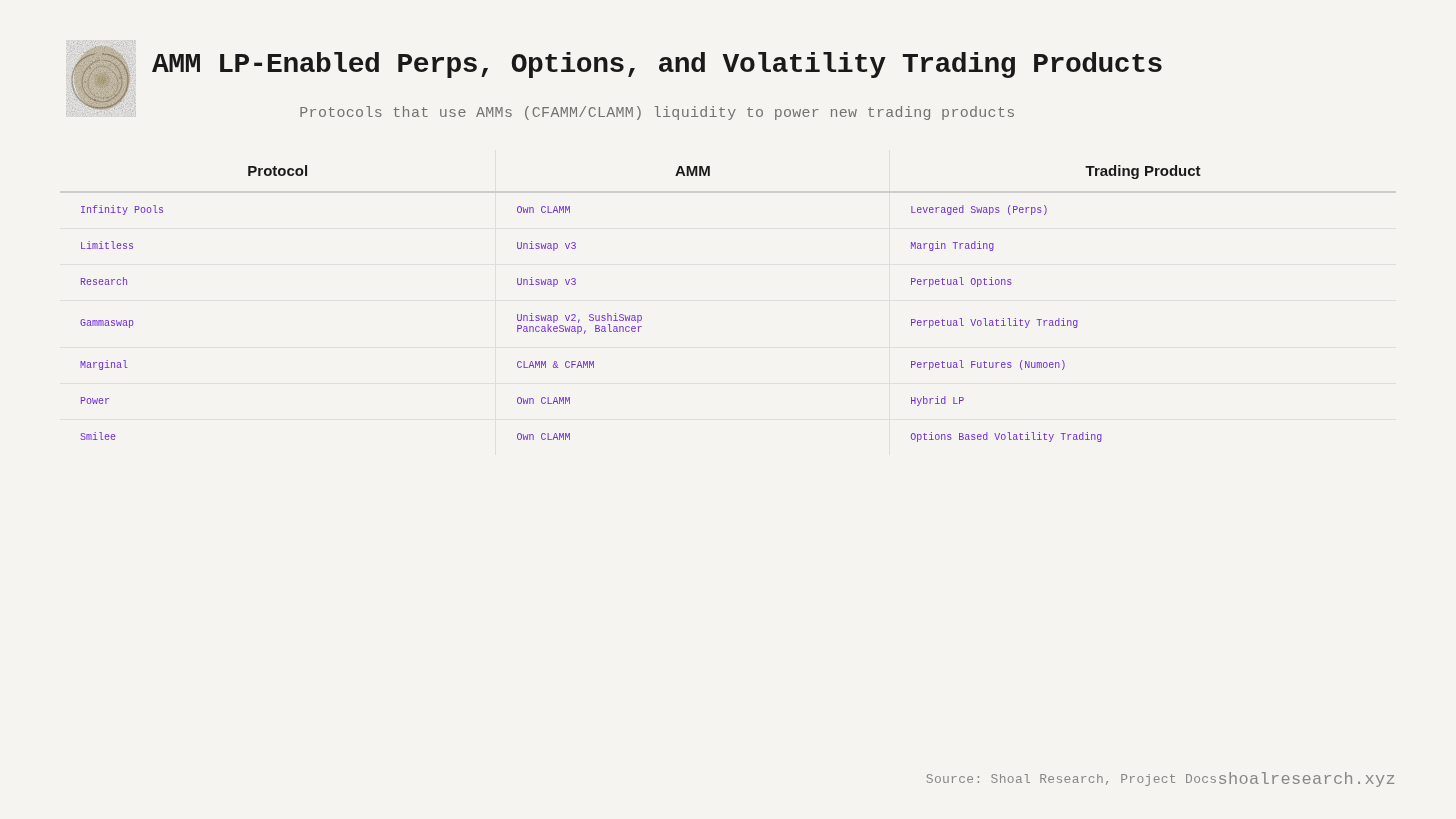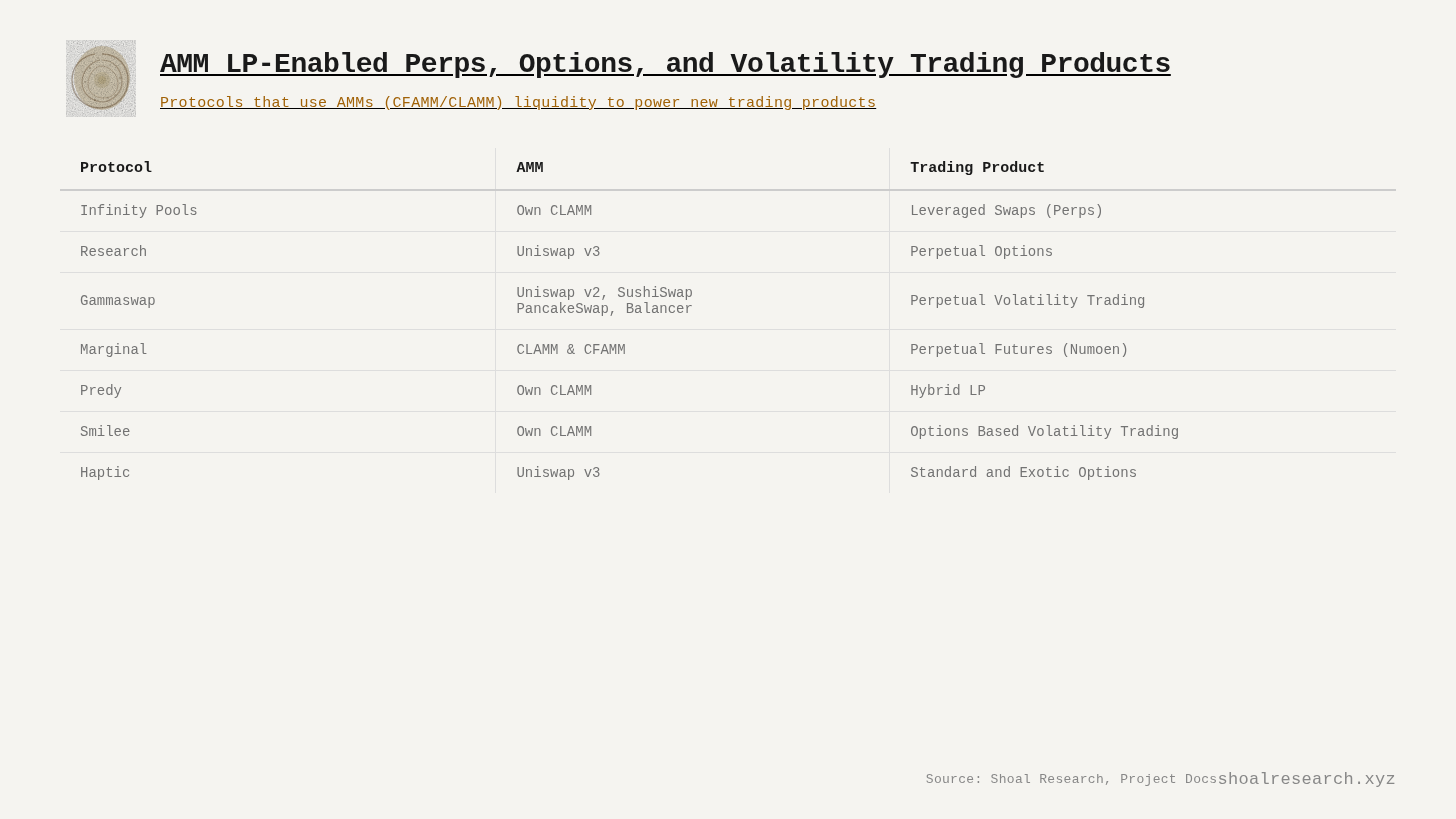--- a/index.html
+++ b/index.html
@@ -15,23 +15,22 @@
       font-family: 'Courier New', Courier, monospace;
       display: flex;
       flex-direction: column;
       padding: 40px 60px 30px 60px;
       overflow: hidden;
     }
 
     .header {
       display: flex;
       align-items: flex-start;
-      gap: 20px;
+      gap: 12px;
       margin-bottom: 28px;
-      text-decoration: underline;
     }
 
     .logo-container {
       width: 80px;
       height: 80px;
       flex-shrink: 0;
     }
 
     .header-text {
       display: flex;
@@ -45,59 +44,60 @@
       font-size: 28px;
       font-weight: bold;
       color: #1a1a1a;
       letter-spacing: -0.5px;
       line-height: 1.2;
     }
 
     .subtitle {
       font-family: 'Courier New', Courier, monospace;
       font-size: 15px;
-      color: #a16207;
-      margin-top: 13px;
+      color: #737373;
+      margin-top: 23px;
       letter-spacing: 0.3px;
+      text-align: center;
     }
 
     .table-container {
       flex: 1;
       overflow: hidden;
     }
 
     table {
       width: 100%;
       border-collapse: collapse;
       background: transparent;
     }
 
     thead tr {
       border-bottom: 2px solid #ccc;
     }
 
     th {
-      font-family: Liberation Mono, monospace;
+      font-family: Liberation Sans, sans-serif;
       font-size: 15px;
       font-weight: bold;
       color: #1a1a1a;
-      text-align: left;
+      text-align: center;
       padding: 12px 20px;
       background: transparent;
       border-right: 1px solid #ddd;
     }
 
     th:last-child {
       border-right: none;
     }
 
     td {
       font-family: 'Courier New', Courier, monospace;
-      font-size: 14px;
-      color: #737373;
+      font-size: 10px;
+      color: #6d28d9;
       padding: 12px 20px;
       vertical-align: middle;
       border-bottom: 1px solid #ddd;
       border-right: 1px solid #ddd;
     }
 
     td:last-child {
       border-right: none;
     }
 
@@ -203,48 +203,48 @@
         <th class="col-product">Trading Product</th>
       </tr>
     </thead>
     <tbody id="table-body">
     <tr>
           <td>Infinity Pools</td>
           <td>Own CLAMM</td>
           <td>Leveraged Swaps (Perps)</td>
         </tr>
         <tr>
+          <td>Limitless</td>
+          <td>Uniswap v3</td>
+          <td>Margin Trading</td>
+        </tr>
+        <tr>
           <td>Research</td>
           <td>Uniswap v3</td>
           <td>Perpetual Options</td>
         </tr>
         <tr>
           <td>Gammaswap</td>
           <td>Uniswap v2, SushiSwap<br>PancakeSwap, Balancer</td>
           <td>Perpetual Volatility Trading</td>
         </tr>
         <tr>
           <td>Marginal</td>
           <td>CLAMM &amp; CFAMM</td>
           <td>Perpetual Futures (Numoen)</td>
         </tr>
         <tr>
-          <td>Predy</td>
+          <td>Power</td>
           <td>Own CLAMM</td>
           <td>Hybrid LP</td>
         </tr>
         <tr>
           <td>Smilee</td>
           <td>Own CLAMM</td>
           <td>Options Based Volatility Trading</td>
-        </tr>
-        <tr>
-          <td>Haptic</td>
-          <td>Uniswap v3</td>
-          <td>Standard and Exotic Options</td>
         </tr>
       </tbody>
   </table>
 </div>
 
 <div class="footer">
   <span class="footer-source">Source: Shoal Research, Project Docs</span>
   <span class="footer-url">shoalresearch.xyz</span>
 </div>
 

